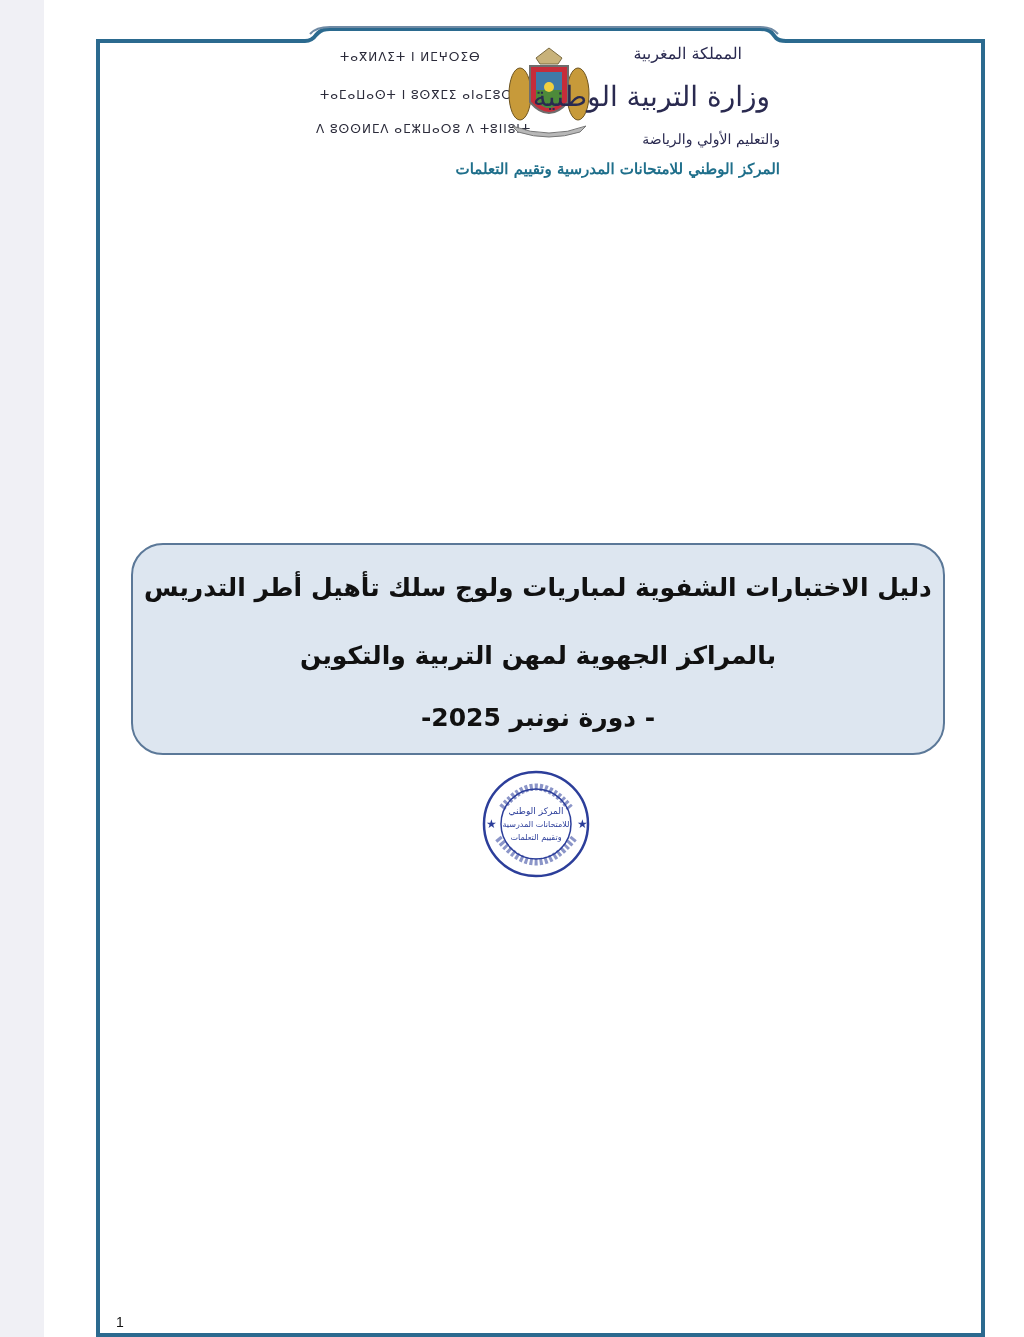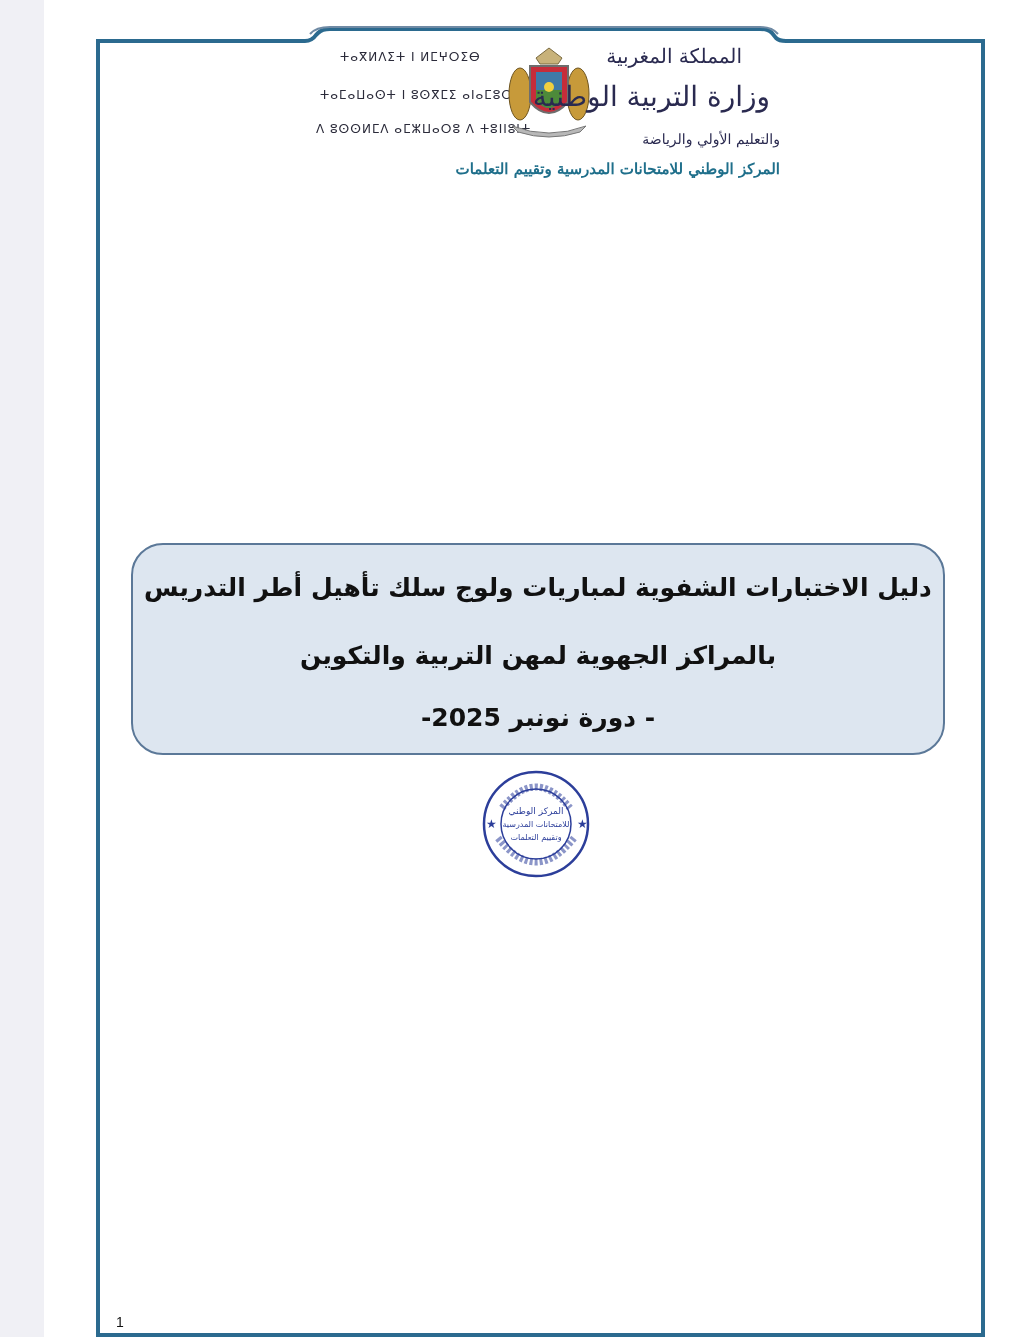--- a/index.html
+++ b/index.html
@@ -35,21 +35,21 @@
     <path d="M30 14 L43 4 L56 14 L52 20 L34 20 Z" fill="#c8b27a" stroke="#7a6a40"></path>
     <ellipse cx="14" cy="50" rx="11" ry="26" fill="#c79a3a" stroke="#6d5420"></ellipse>
     <ellipse cx="72" cy="50" rx="11" ry="26" fill="#c79a3a" stroke="#6d5420"></ellipse>
     <path d="M24 22 L62 22 L62 58 Q43 80 24 58 Z" fill="#c62d3a" stroke="#6e6e6e" stroke-width="2"></path>
     <path d="M30 28 L56 28 L56 56 Q43 72 30 56 Z" fill="#3f7aa8"></path>
     <path d="M30 46 L56 46 L56 56 Q43 72 30 56 Z" fill="#4d8a3a"></path>
     <circle cx="43" cy="43" r="5" fill="#f0d040"></circle>
     <path d="M6 82 Q43 96 80 82 L74 88 Q43 98 12 88 Z" fill="#b8b8b8" stroke="#777"></path>
   </svg>
 
-  <div class="ar" style="right:282px; top:44px; font-size:20px;">المملكة المغربية</div>
+  <div class="ar" style="right:282px; top:44px; font-size:16px;">المملكة المغربية</div>
   <div class="ar" style="right:254px; top:80px; font-size:28px;">وزارة التربية الوطنية</div>
   <div class="ar" style="right:244px; top:131px; font-size:14px;text-align:right;">والتعليم الأولي والرياضة</div>
 
   <div class="center-name">المركز الوطني للامتحانات المدرسية وتقييم التعلمات</div>
 </div>
 
 <div class="title-box">
   <div class="title-line" style="top:96px;">بالمراكز الجهوية لمهن التربية والتكوين</div>
   <div class="title-line" style="top:28px;">دليل الاختبارات الشفوية لمباريات ولوج سلك تأهيل أطر التدريس</div>
   <div class="title-line" style="top:158px;">- دورة نونبر 2025-</div>

